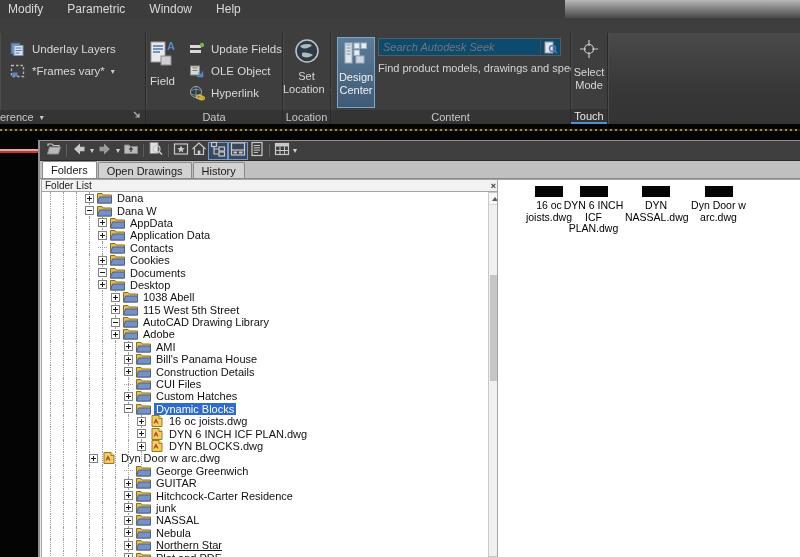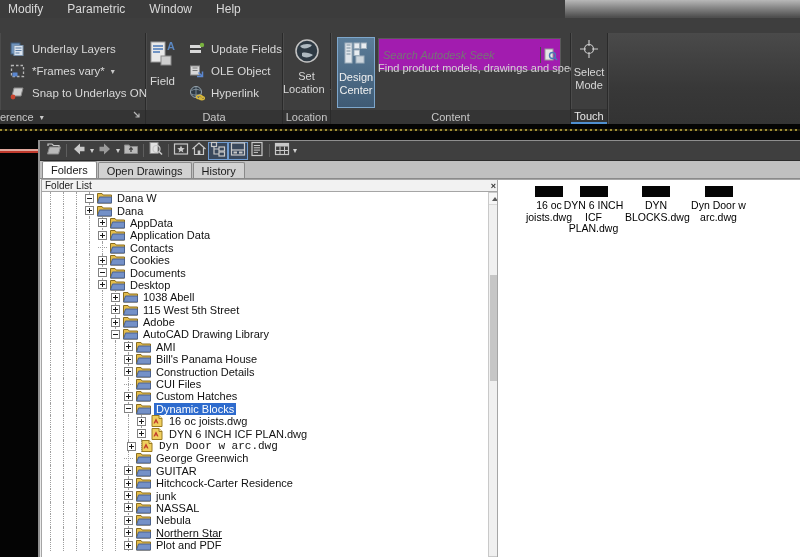--- a/index.html
+++ b/index.html
@@ -36,21 +36,21 @@
   .data-body { display:flex; padding-top:5px; }
   .big-btn { width:40px; text-align:center; color:#d8d8d8; font-size:11.5px; }
   .big-btn .bic { display:block; margin:1px auto 2px; }
 
   .loc-btn { text-align:center; color:#d8d8d8; font-size:11px; padding-top:5px; line-height:13px; }
   .loc-btn .bic { display:block; margin:0 auto 3px; }
 
   .dc-btn { position:absolute; left:6px; top:4px; width:38px; height:71px; background:linear-gradient(180deg,#5b7d99,#3f5a74);
     border:1px solid #7ea7cc; text-align:center; color:#f0f0f0; font-size:11px; line-height:13px; }
   .dc-btn .bic { display:block; margin:3px auto 3px; }
-  .seek-box { position:absolute; left:47px; top:5px; width:183px; height:33px; background:#a21caf; border:1px solid #5a5a5a; display:flex; align-items:center; }
+  .seek-box { position:absolute; left:47px; top:5px; width:183px; height:18px; background:#0c4a6e; border:1px solid #5a5a5a; display:flex; align-items:center; }
   .seek-box input { flex:1; background:transparent; border:none; outline:none; color:#bdbdbd; font-style:italic;
     font-size:11px; padding:0 4px; font-family:"Liberation Sans",sans-serif; min-width:0; }
   .seek-btn { width:20px; height:16px; border-left:1px solid #4a4a4a; display:flex; align-items:center; justify-content:center; }
   .seek-hint { position:absolute; left:47px; top:29px; color:#d4d4d4; font-size:11px; white-space:nowrap; }
 
   .touch-btn { text-align:center; color:#d8d8d8; font-size:11px; line-height:13px; padding-top:6px; }
   .touch-btn .bic { display:block; margin:0 auto 4px; }
   .p-touch .panel-label { border-bottom:2px solid #4f8fd0; color:#e8e8e8; height:15px; }
 
   
@@ -127,28 +127,20 @@
                   <path d="M6.5,7 H12.5 M6.5,9.5 H12.5 M6.5,12 H10.5" stroke="#5b7da5" stroke-width="1"></path>
                 </svg></span>
               <span>Underlay Layers</span>
             </div>
             <div class="icon-row">
               <span class="ric"><svg width="17" height="16" viewBox="0 0 17 16">
                   <rect x="2.5" y="2.5" width="12" height="11" fill="none" stroke="#b5b5b5" stroke-width="1.3" stroke-dasharray="2.5,2"></rect>
                   <rect x="3.5" y="9.5" width="5" height="4" fill="#5b87d0"></rect>
                 </svg></span>
               <span>*Frames vary*</span>
-              <span class="caret">▾</span>
-            </div>
-            <div class="icon-row">
-              <span class="ric"><svg width="17" height="16" viewBox="0 0 17 16">
-                  <path d="M5,3 H14 L12,11 H3 Z" fill="#cfcfcf" stroke="#8a8a8a"></path>
-                  <circle cx="4" cy="12" r="2.4" fill="#c8442f"></circle>
-                </svg></span>
-              <span>Snap to Underlays ON</span>
               <span class="caret">▾</span>
             </div>
           </div>
         <div class="panel-label">
           <span>erence</span>
           <span class="caret">▾</span>
           <span class="launcher">
             <svg width="8" height="8" viewBox="0 0 8 8">
                 <path d="M1,1 L6,6 M6,2.5 V6 H2.5" stroke="#b5b5b5" stroke-width="1.2" fill="none"></path>
               </svg>
@@ -367,39 +359,39 @@
         <div class="tree-header">
           <span>Folder List</span>
           <span class="tree-close">×</span>
         </div>
         <div class="tree-area" id="tree-area">
             <div class="trow" style="padding-left: 43px;">
               <span class="gv" style="left:8px"></span>
               <span class="gv" style="left:21px"></span>
               <span class="gv" style="left:34px"></span>
               <span class="gv" style="left:47px"></span>
+              <span class="exp plus"></span>
+              <span class="ticon"><svg width="15" height="12" viewBox="0 0 15 12">
+                  <path d="M0.5,11 V1.5 H5 L6.2,3 H14.5 V11 Z" fill="#e5bd4a" stroke="#8a6d1e"></path>
+                  <path d="M2.5,5 H14.5 V11 H0.5 Z" fill="#7491c8" stroke="#4a618e"></path>
+                </svg></span>
+              <span class="tlabel">Dana</span>
+            </div>
+            <div class="trow" style="padding-left: 43px;">
+              <span class="gv" style="left:8px"></span>
+              <span class="gv" style="left:21px"></span>
+              <span class="gv" style="left:34px"></span>
+              <span class="gv" style="left:47px"></span>
               <span class="exp minus"></span>
               <span class="ticon"><svg width="15" height="12" viewBox="0 0 15 12">
                   <path d="M0.5,11 V1.5 H5 L6.2,3 H14.5 V11 Z" fill="#e5bd4a" stroke="#8a6d1e"></path>
                   <path d="M2.5,5 H14.5 V11 H0.5 Z" fill="#7491c8" stroke="#4a618e"></path>
                 </svg></span>
               <span class="tlabel">Dana W</span>
             </div>
-            <div class="trow" style="padding-left: 43px;">
-              <span class="gv" style="left:8px"></span>
-              <span class="gv" style="left:21px"></span>
-              <span class="gv" style="left:34px"></span>
-              <span class="gv" style="left:47px"></span>
-              <span class="exp plus"></span>
-              <span class="ticon"><svg width="15" height="12" viewBox="0 0 15 12">
-                  <path d="M0.5,11 V1.5 H5 L6.2,3 H14.5 V11 Z" fill="#e5bd4a" stroke="#8a6d1e"></path>
-                  <path d="M2.5,5 H14.5 V11 H0.5 Z" fill="#7491c8" stroke="#4a618e"></path>
-                </svg></span>
-              <span class="tlabel">Dana</span>
-            </div>
             <div class="trow" style="padding-left: 56px;">
               <span class="gv" style="left:8px"></span>
               <span class="gv" style="left:21px"></span>
               <span class="gv" style="left:34px"></span>
               <span class="gv" style="left:47px"></span>
               <span class="gv" style="left:60px"></span>
               <span class="exp plus"></span>
               <span class="ticon"><svg width="15" height="12" viewBox="0 0 15 12">
                   <path d="M0.5,11 V1.5 H5 L6.2,3 H14.5 V11 Z" fill="#e5bd4a" stroke="#8a6d1e"></path>
                   <path d="M2.5,5 H14.5 V11 H0.5 Z" fill="#7491c8" stroke="#4a618e"></path>
@@ -499,40 +491,40 @@
                 </svg></span>
               <span class="tlabel">115 West 5th Street</span>
             </div>
             <div class="trow" style="padding-left: 69px;">
               <span class="gv" style="left:8px"></span>
               <span class="gv" style="left:21px"></span>
               <span class="gv" style="left:34px"></span>
               <span class="gv" style="left:47px"></span>
               <span class="gv" style="left:60px"></span>
               <span class="gv" style="left:73px"></span>
+              <span class="exp minus"></span>
+              <span class="ticon"><svg width="15" height="12" viewBox="0 0 15 12">
+                  <path d="M0.5,11 V1.5 H5 L6.2,3 H14.5 V11 Z" fill="#e5bd4a" stroke="#8a6d1e"></path>
+                  <path d="M2.5,5 H14.5 V11 H0.5 Z" fill="#7491c8" stroke="#4a618e"></path>
+                </svg></span>
+              <span class="tlabel">AutoCAD Drawing Library</span>
+            </div>
+            <div class="trow" style="padding-left: 69px;">
+              <span class="gv" style="left:8px"></span>
+              <span class="gv" style="left:21px"></span>
+              <span class="gv" style="left:34px"></span>
+              <span class="gv" style="left:47px"></span>
+              <span class="gv" style="left:60px"></span>
+              <span class="gv" style="left:73px"></span>
               <span class="exp plus"></span>
               <span class="ticon"><svg width="15" height="12" viewBox="0 0 15 12">
                   <path d="M0.5,11 V1.5 H5 L6.2,3 H14.5 V11 Z" fill="#e5bd4a" stroke="#8a6d1e"></path>
                   <path d="M2.5,5 H14.5 V11 H0.5 Z" fill="#7491c8" stroke="#4a618e"></path>
                 </svg></span>
               <span class="tlabel">Adobe</span>
-            </div>
-            <div class="trow" style="padding-left: 69px;">
-              <span class="gv" style="left:8px"></span>
-              <span class="gv" style="left:21px"></span>
-              <span class="gv" style="left:34px"></span>
-              <span class="gv" style="left:47px"></span>
-              <span class="gv" style="left:60px"></span>
-              <span class="gv" style="left:73px"></span>
-              <span class="exp minus"></span>
-              <span class="ticon"><svg width="15" height="12" viewBox="0 0 15 12">
-                  <path d="M0.5,11 V1.5 H5 L6.2,3 H14.5 V11 Z" fill="#e5bd4a" stroke="#8a6d1e"></path>
-                  <path d="M2.5,5 H14.5 V11 H0.5 Z" fill="#7491c8" stroke="#4a618e"></path>
-                </svg></span>
-              <span class="tlabel">AutoCAD Drawing Library</span>
             </div>
             <div class="trow" style="padding-left: 82px;">
               <span class="gv" style="left:8px"></span>
               <span class="gv" style="left:21px"></span>
               <span class="gv" style="left:34px"></span>
               <span class="gv" style="left:47px"></span>
               <span class="gv" style="left:60px"></span>
               <span class="gv" style="left:73px"></span>
               <span class="gv" style="left:86px"></span>
               <span class="exp plus"></span>
@@ -644,21 +636,38 @@
               <span class="gv" style="left:86px"></span>
               <span class="gv" style="left:99px"></span>
               <span class="exp plus"></span>
               <span class="ticon"><svg width="15" height="12" viewBox="0 0 15 12">
                   <path d="M3,0.5 H10 L13,3.5 V11.5 H3 Z" fill="#f0cf5e" stroke="#9a7a20"></path>
                   <path d="M10,0.5 V3.5 H13" fill="#fae9a8" stroke="#9a7a20"></path>
                   <path d="M5,8.5 L7,4.5 L9,8.5 M5.8,7 H8.2" stroke="#c0392b" stroke-width="1.1" fill="none"></path>
                 </svg></span>
               <span class="tlabel">DYN 6 INCH ICF PLAN.dwg</span>
             </div>
-            <div class="trow" style="padding-left: 85px; font-family: Liberation Mono, monospace;">
+            <div class="trow" style="padding-left: 95px;">
+              <span class="gv" style="left:8px"></span>
+              <span class="gv" style="left:21px"></span>
+              <span class="gv" style="left:34px"></span>
+              <span class="gv" style="left:47px"></span>
+              <span class="gv" style="left:60px"></span>
+              <span class="gv" style="left:73px"></span>
+              <span class="gv" style="left:86px"></span>
+              <span class="gv" style="left:99px"></span>
+              <span class="exp plus"></span>
+              <span class="ticon"><svg width="15" height="12" viewBox="0 0 15 12">
+                  <path d="M3,0.5 H10 L13,3.5 V11.5 H3 Z" fill="#f0cf5e" stroke="#9a7a20"></path>
+                  <path d="M10,0.5 V3.5 H13" fill="#fae9a8" stroke="#9a7a20"></path>
+                  <path d="M5,8.5 L7,4.5 L9,8.5 M5.8,7 H8.2" stroke="#c0392b" stroke-width="1.1" fill="none"></path>
+                </svg></span>
+              <span class="tlabel">DYN BLOCKS.dwg</span>
+            </div>
+            <div class="trow" style="padding-left: 47px;">
               <span class="gv" style="left:8px"></span>
               <span class="gv" style="left:21px"></span>
               <span class="gv" style="left:34px"></span>
               <span class="gv" style="left:47px"></span>
               <span class="gv" style="left:60px"></span>
               <span class="gv" style="left:73px"></span>
               <span class="gv" style="left:86px"></span>
               <span class="gv" style="left:99px"></span>
               <span class="exp plus"></span>
               <span class="ticon"><svg width="15" height="12" viewBox="0 0 15 12">
@@ -800,21 +809,21 @@
           <div class="citem" style="left: 20px;">
             <div class="cthumb"></div>
             <div class="clabel"><span class="l1">16 oc</span><br><span class="l2">joists.dwg</span></div>
           </div>
           <div class="citem" style="left: 64.5px;">
             <div class="cthumb"></div>
             <div class="clabel"><span class="l1">DYN 6 INCH</span><br><span class="l2">ICF PLAN.dwg</span></div>
           </div>
           <div class="citem" style="left: 127px;">
             <div class="cthumb"></div>
-            <div class="clabel"><span class="l1">DYN</span><br><span class="l2">BLOCKS.dwg</span></div>
+            <div class="clabel"><span class="l1">DYN</span><br><span class="l2">NASSAL.dwg</span></div>
           </div>
           <div class="citem" style="left: 189.5px;">
             <div class="cthumb"></div>
             <div class="clabel"><span class="l1">Dyn Door w</span><br><span class="l2">arc.dwg</span></div>
           </div>
         </div>
     </div>
   </div>
 
 </div>

